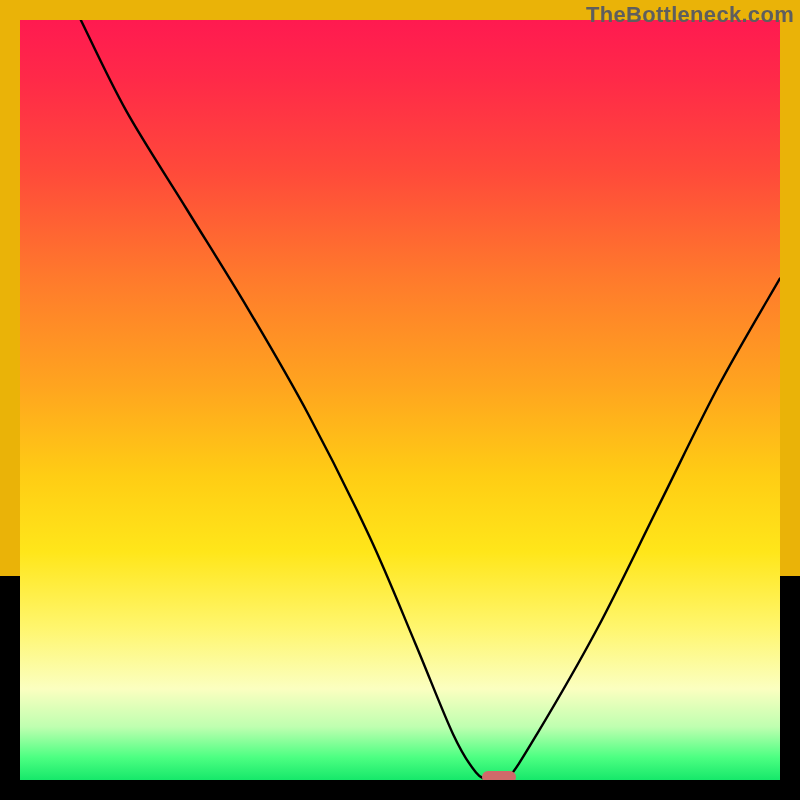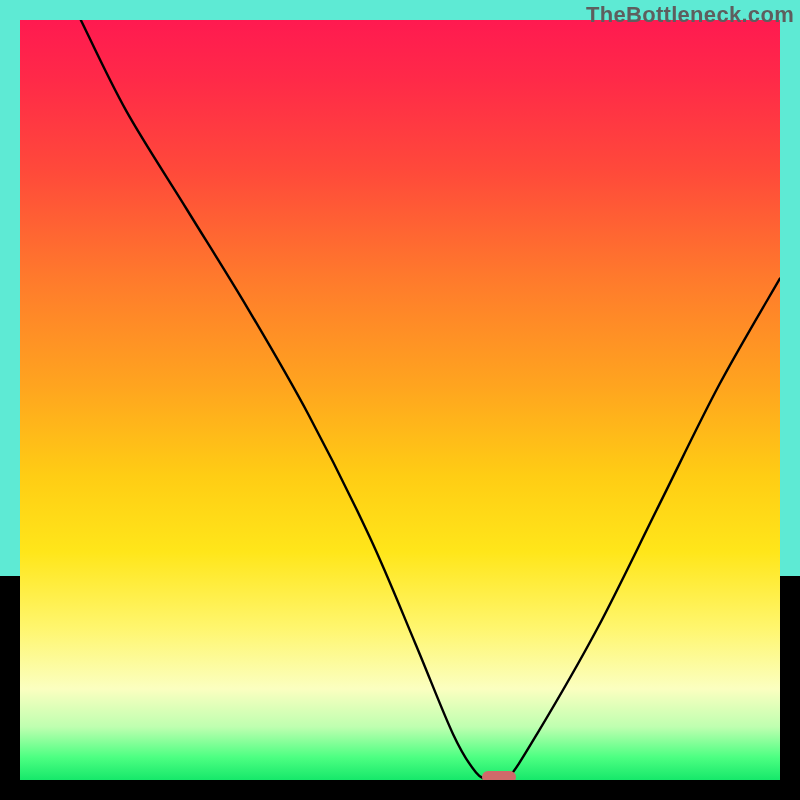--- a/index.html
+++ b/index.html
@@ -8,21 +8,21 @@
     width: 800px;
     height: 800px;
     background: #000;
     font-family: Arial, Helvetica, sans-serif;
     overflow: hidden;
   }
   .frame {
     position: relative;
     width: 800px;
     height: 576px;
-    background: #5eead4;
+    background: #eab308;
   }
   .watermark {
     position: absolute;
     top: 2px;
     right: 6px;
     color: #5e5e5e;
     font-size: 22px;
     font-weight: 600;
     letter-spacing: 0.3px;
     z-index: 30;

